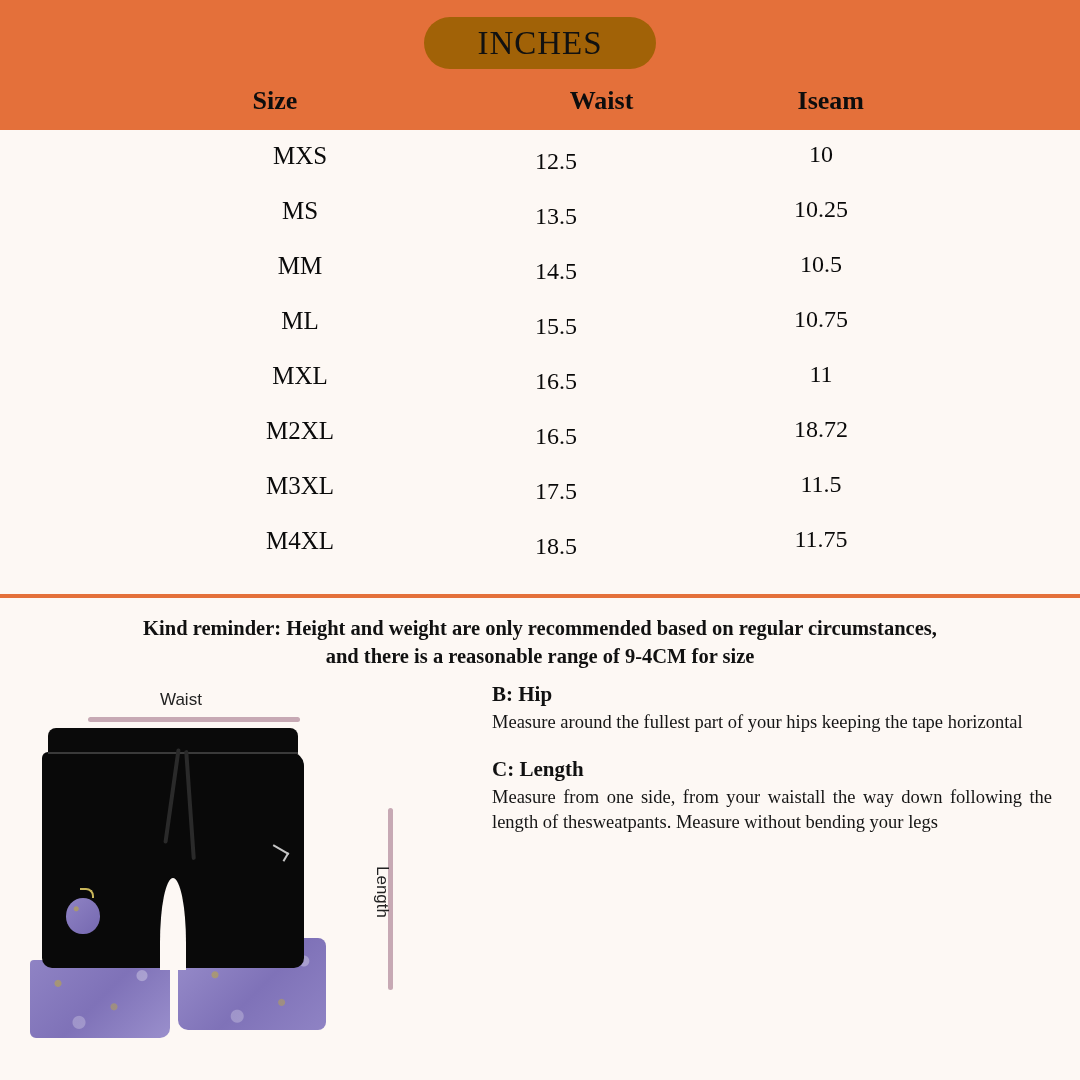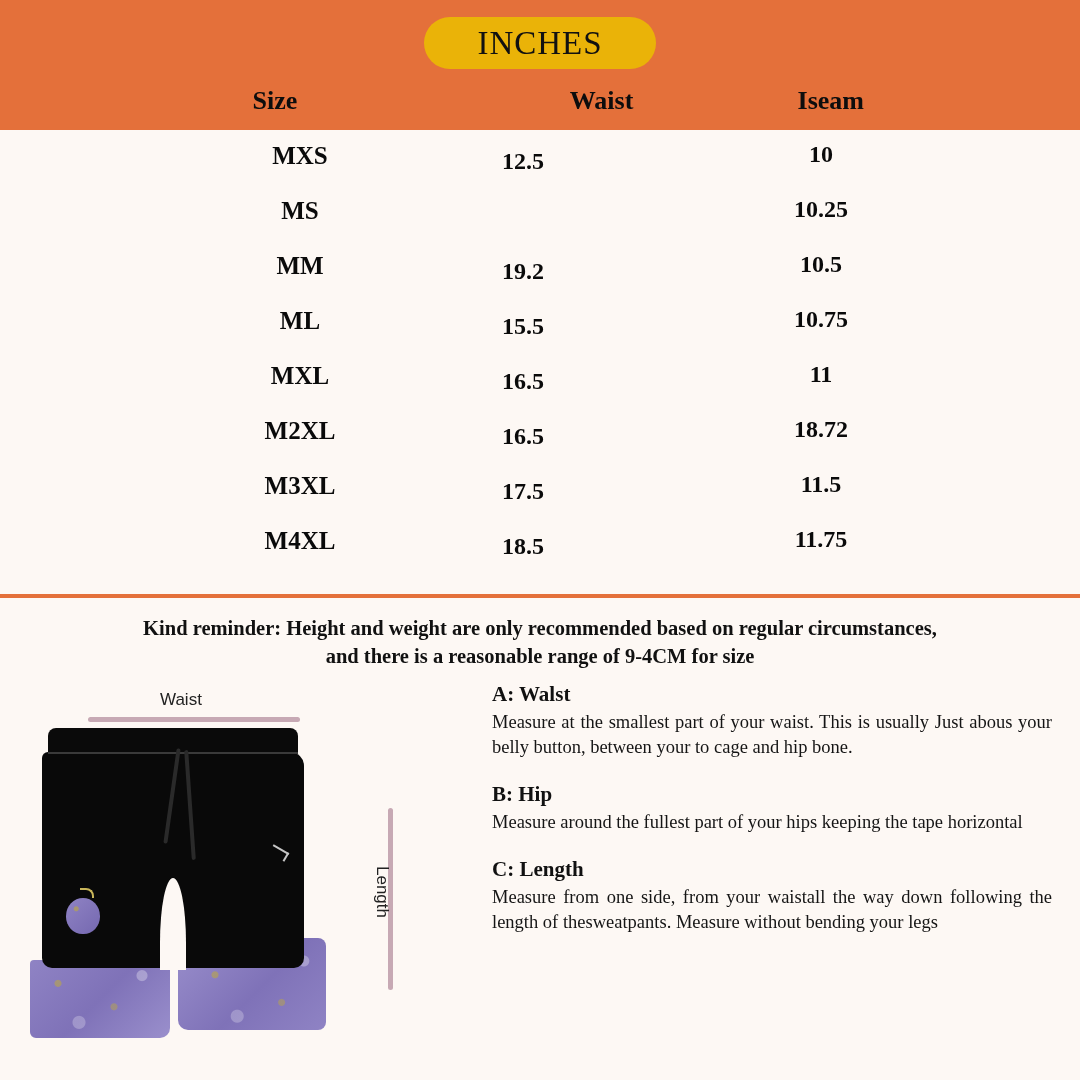--- a/index.html
+++ b/index.html
@@ -25,21 +25,21 @@
     height: 130px;
     background: #e4703a;
   }
   .unit-pill {
     position: absolute;
     top: 17px;
     left: 50%;
     transform: translateX(-50%);
     width: 232px;
     height: 52px;
-    background: #eab308;
+    background: #a16207;
     border-radius: 26px;
     display: flex;
     align-items: center;
     justify-content: center;
   }
   .unit-pill span {
     font-size: 33px;
     letter-spacing: 1px;
     color: #111;
     font-family: "Liberation Serif", serif;
@@ -71,32 +71,32 @@
     height: 463px;
     background: #fdf8f4;
   }
   .row {
     position: relative;
     height: 55px;
     width: 1080px;
   }
   .cell {
     position: absolute;
-    font-weight: bold;
+    font-weight: normal;
     color: #0a0a0a;
     font-family: "Liberation Serif", serif;
     text-align: center;
   }
   .c-size {
     left: 180px; width: 240px;
     top: 12px;
     font-size: 25px;
   }
   .c-waist {
-    left: 403px; width: 240px;
+    left: 436px; width: 240px;
     top: 18px;
     font-size: 24px;
   }
   .c-inseam {
     left: 696px; width: 250px;
     top: 11px;
     font-size: 24px;
   }
 
   
@@ -316,25 +316,26 @@
   </div>
 
   <div class="table-body">
     <div class="row">
       <div class="cell c-size">MXS</div>
       <div class="cell c-waist">12.5</div>
       <div class="cell c-inseam">10</div>
     </div>
     <div class="row">
       <div class="cell c-size">MS</div>
+      <div class="cell c-waist">13.5</div>
       <div class="cell c-inseam">10.25</div>
     </div>
     <div class="row">
       <div class="cell c-size">MM</div>
-      <div class="cell c-waist">19.2</div>
+      <div class="cell c-waist">14.5</div>
       <div class="cell c-inseam">10.5</div>
     </div>
     <div class="row">
       <div class="cell c-size">ML</div>
       <div class="cell c-waist">15.5</div>
       <div class="cell c-inseam">10.75</div>
     </div>
     <div class="row">
       <div class="cell c-size">MXL</div>
       <div class="cell c-waist">16.5</div>
@@ -381,24 +382,20 @@
         <div class="drawstring-b"></div>
         <div class="leg-split"></div>
         <div class="logo"></div>
         <div class="logo-stem"></div>
         <div class="seam"></div>
       </div>
     </div>
 
     <div class="desc">
       <div class="blk">
-        <h3>A: Walst</h3>
-        <p>Measure at the smallest part of your waist. This is usually Just abous your belly button, between your to cage and hip bone.</p>
-      </div>
-      <div class="blk">
         <h3>B: Hip</h3>
         <p>Measure around the fullest part of your hips keeping the tape horizontal</p>
       </div>
       <div class="blk">
         <h3>C: Length</h3>
         <p>Measure from one side, from your waistall the way down following the length of thesweatpants. Measure without bending your legs</p>
       </div>
     </div>
 
   </div>

